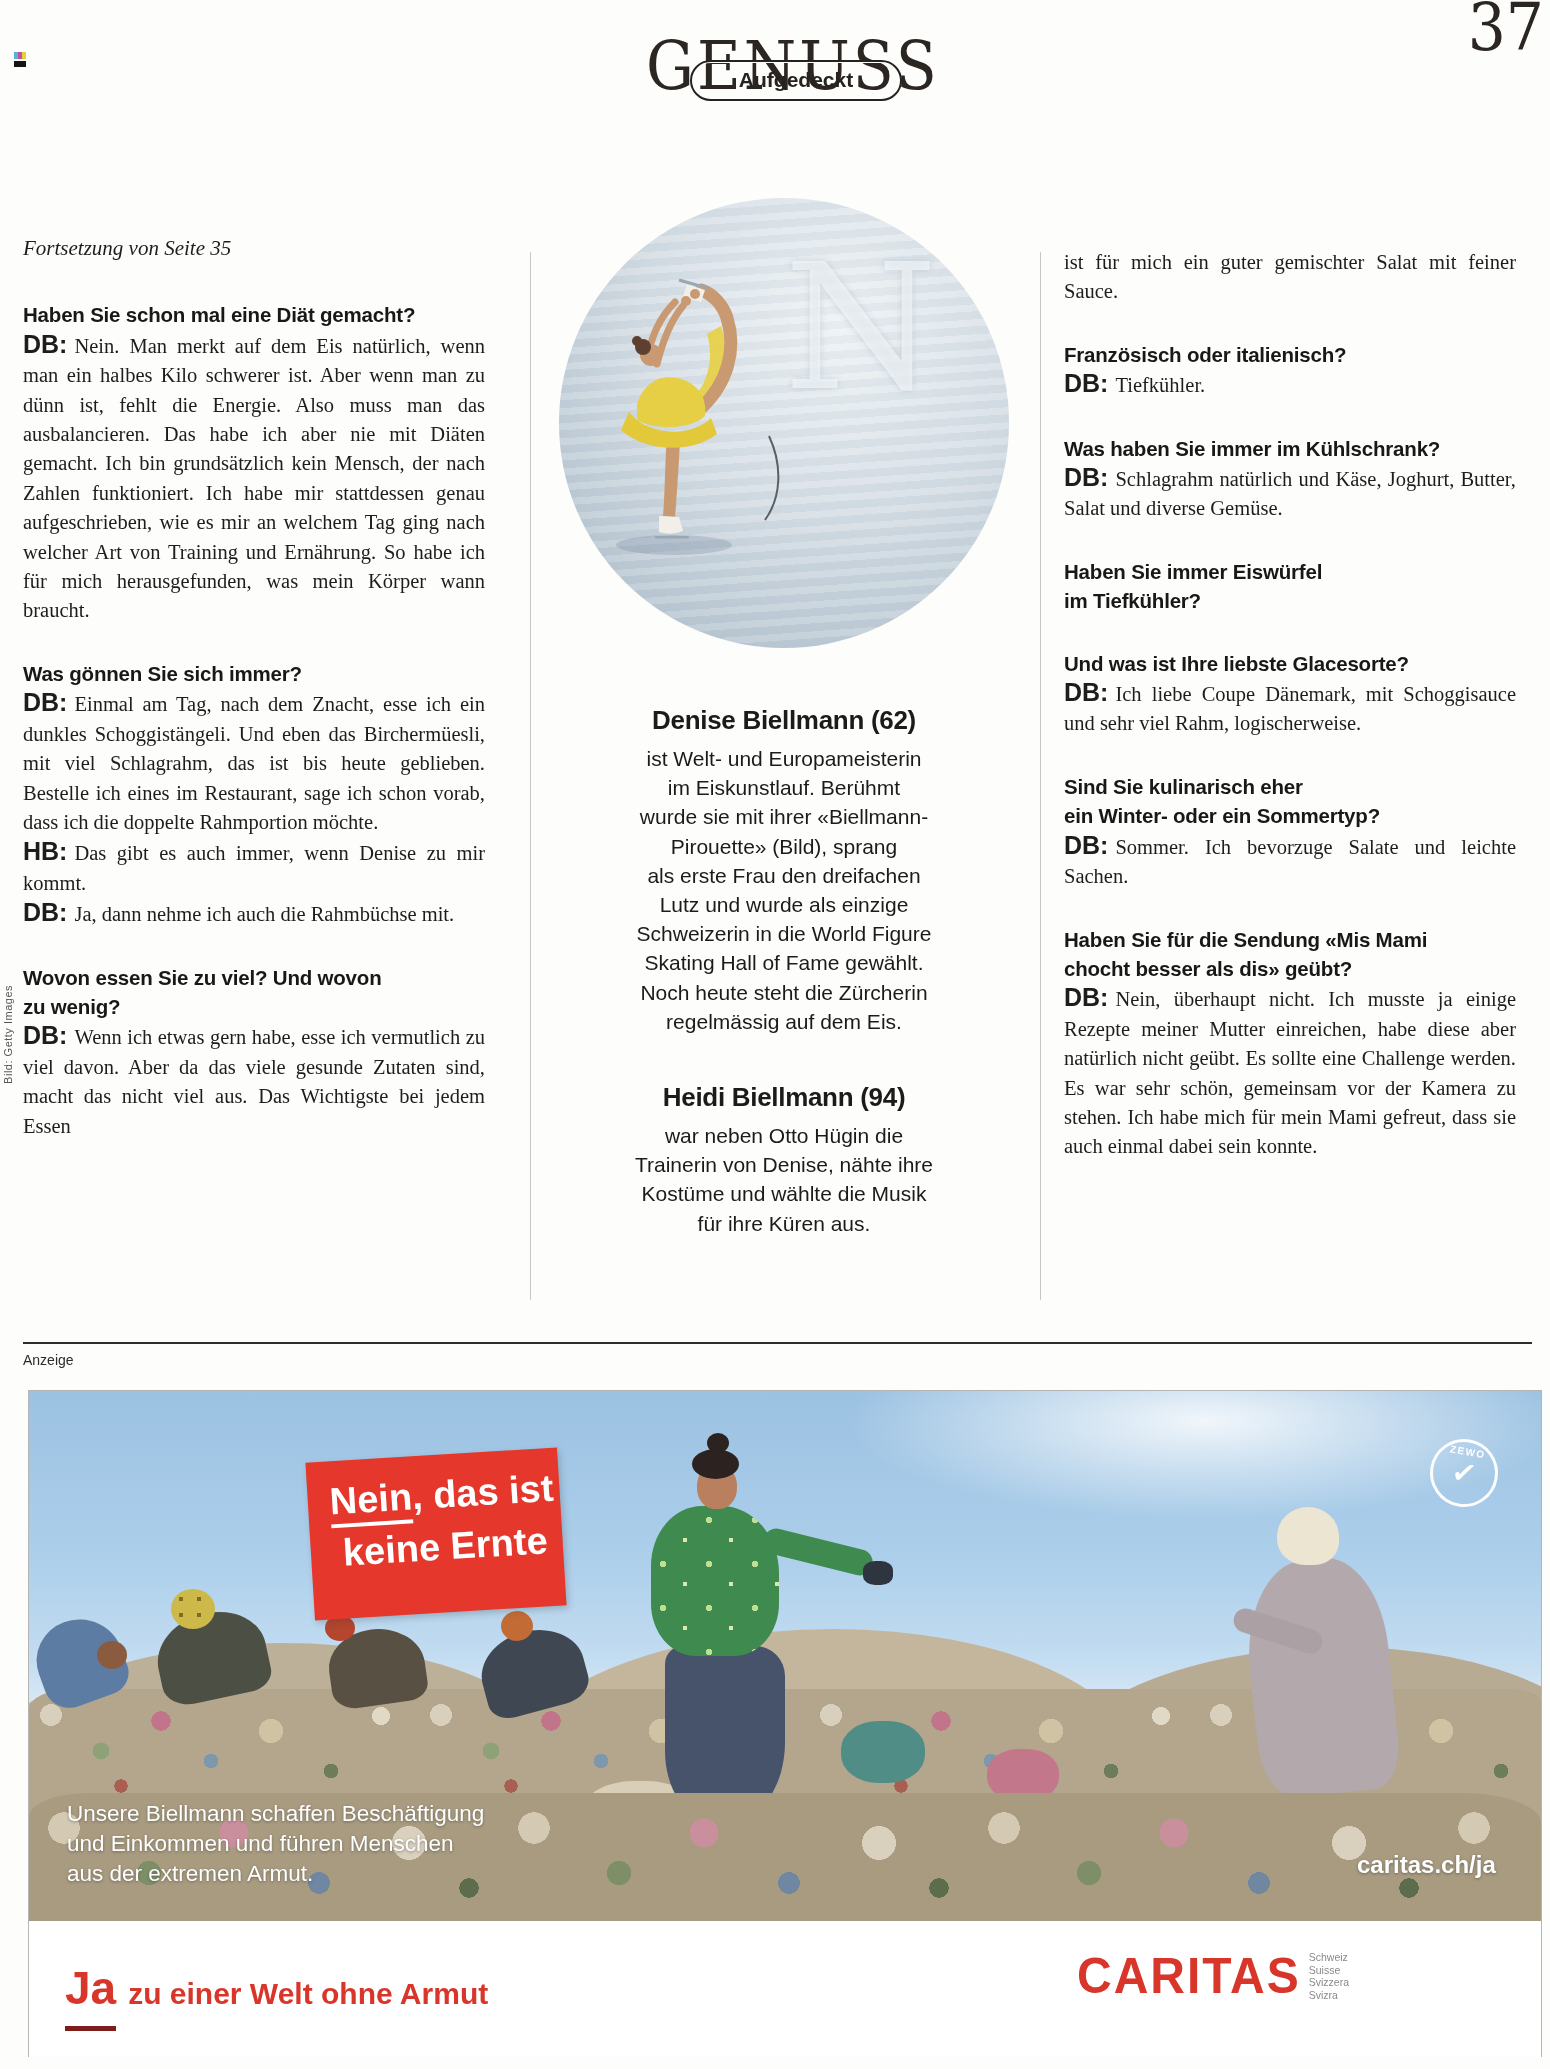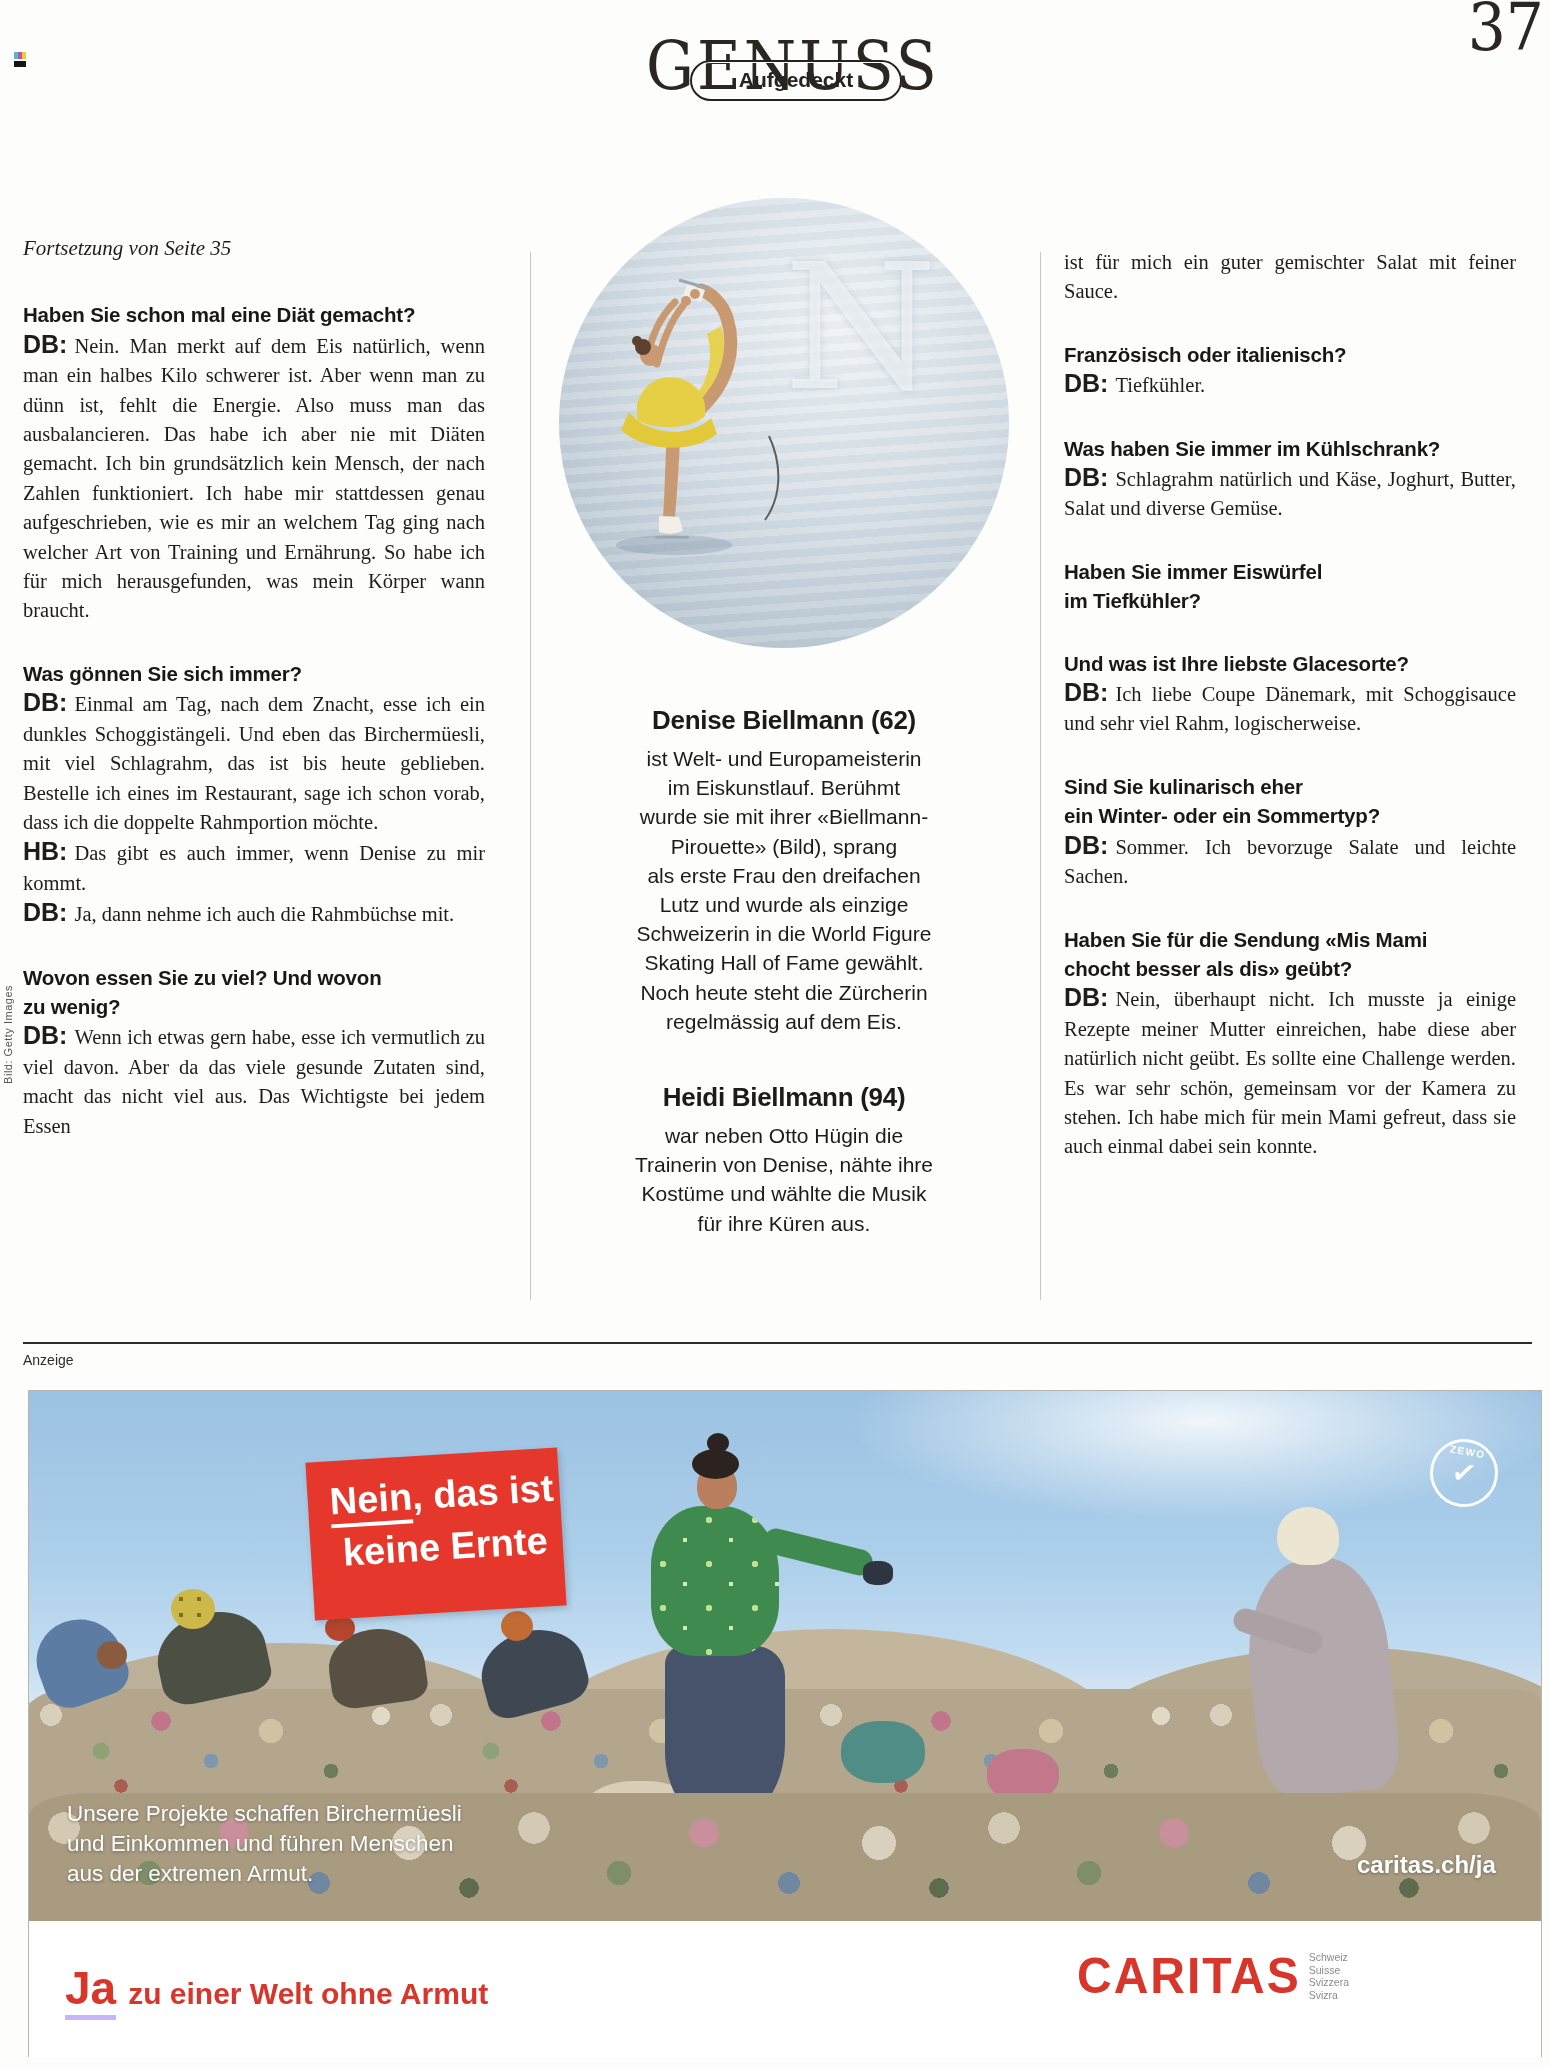--- a/index.html
+++ b/index.html
@@ -131,21 +131,21 @@
   .zewo-t{display:block;font-size:10px;font-weight:bold;letter-spacing:1.5px;margin-top:4px;}
   .zewo-c{display:block;font-size:30px;font-weight:bold;line-height:32px;}
   .ad-body{position:absolute;left:38px;top:408px;z-index:6;color:#fff;
     font-family:"Liberation Sans",sans-serif;font-size:22.5px;line-height:30px;white-space:pre-line;
     text-shadow:0 1px 3px rgba(40,40,40,.45);}
   .ad-url{position:absolute;left:1328px;top:460px;z-index:6;color:#fff;font-family:"Liberation Sans",sans-serif;
     font-weight:bold;font-size:24px;text-shadow:0 1px 3px rgba(40,40,40,.45);}
   .ad-footer{position:absolute;left:0;top:530px;width:100%;height:136px;background:#fff;}
   .slogan{position:absolute;left:36px;top:40px;display:flex;align-items:baseline;gap:12px;
     color:#d8352b;font-family:"Liberation Sans",sans-serif;font-weight:bold;}
-  .ja{font-size:46px;border-bottom:5px solid #c4b5fd;padding-bottom:0;text-align:right;}
+  .ja{font-size:46px;border-bottom:5px solid #7f1d1d;padding-bottom:11px;text-align:right;}
   .slogan-rest{font-size:30px;}
   .brand{position:absolute;left:1048px;top:26px;display:flex;align-items:flex-start;}
   .brand-word{font-family:"Liberation Sans",sans-serif;font-weight:bold;font-size:48px;
     color:#d8352b;letter-spacing:2px;transform:scaleY(1.05);transform-origin:top left;}
   .brand-langs{margin-left:8px;margin-top:4px;font-family:"Liberation Sans",sans-serif;
     font-size:10.5px;line-height:12.5px;color:#8a8a8a;}
   .brand-langs span{display:block;}
 </style>
 </head>
 <body>
@@ -272,21 +272,21 @@
       <div class="person r-wrap"></div>
       <div class="heap-fore"></div>
       <div class="ad-claim">
         <span class="claim-l1"><span class="u">Nein</span><span>, das ist</span></span>
         <span class="claim-l2">keine Ernte</span>
       </div>
       <div class="zewo">
         <span class="zewo-t">ZEWO</span>
         <span class="zewo-c">✓</span>
       </div>
-      <div class="ad-body">Unsere Projekte schaffen Birchermüesli
+      <div class="ad-body">Unsere Biellmann schaffen Beschäftigung
 und Einkommen und führen Menschen
 aus der extremen Armut.</div>
       <div class="ad-url">caritas.ch/ja</div>
     </div>
     <div class="ad-footer">
       <div class="slogan">
         <span class="ja">Ja</span>
         <span class="slogan-rest">zu einer Welt ohne Armut</span>
       </div>
       <div class="brand">

